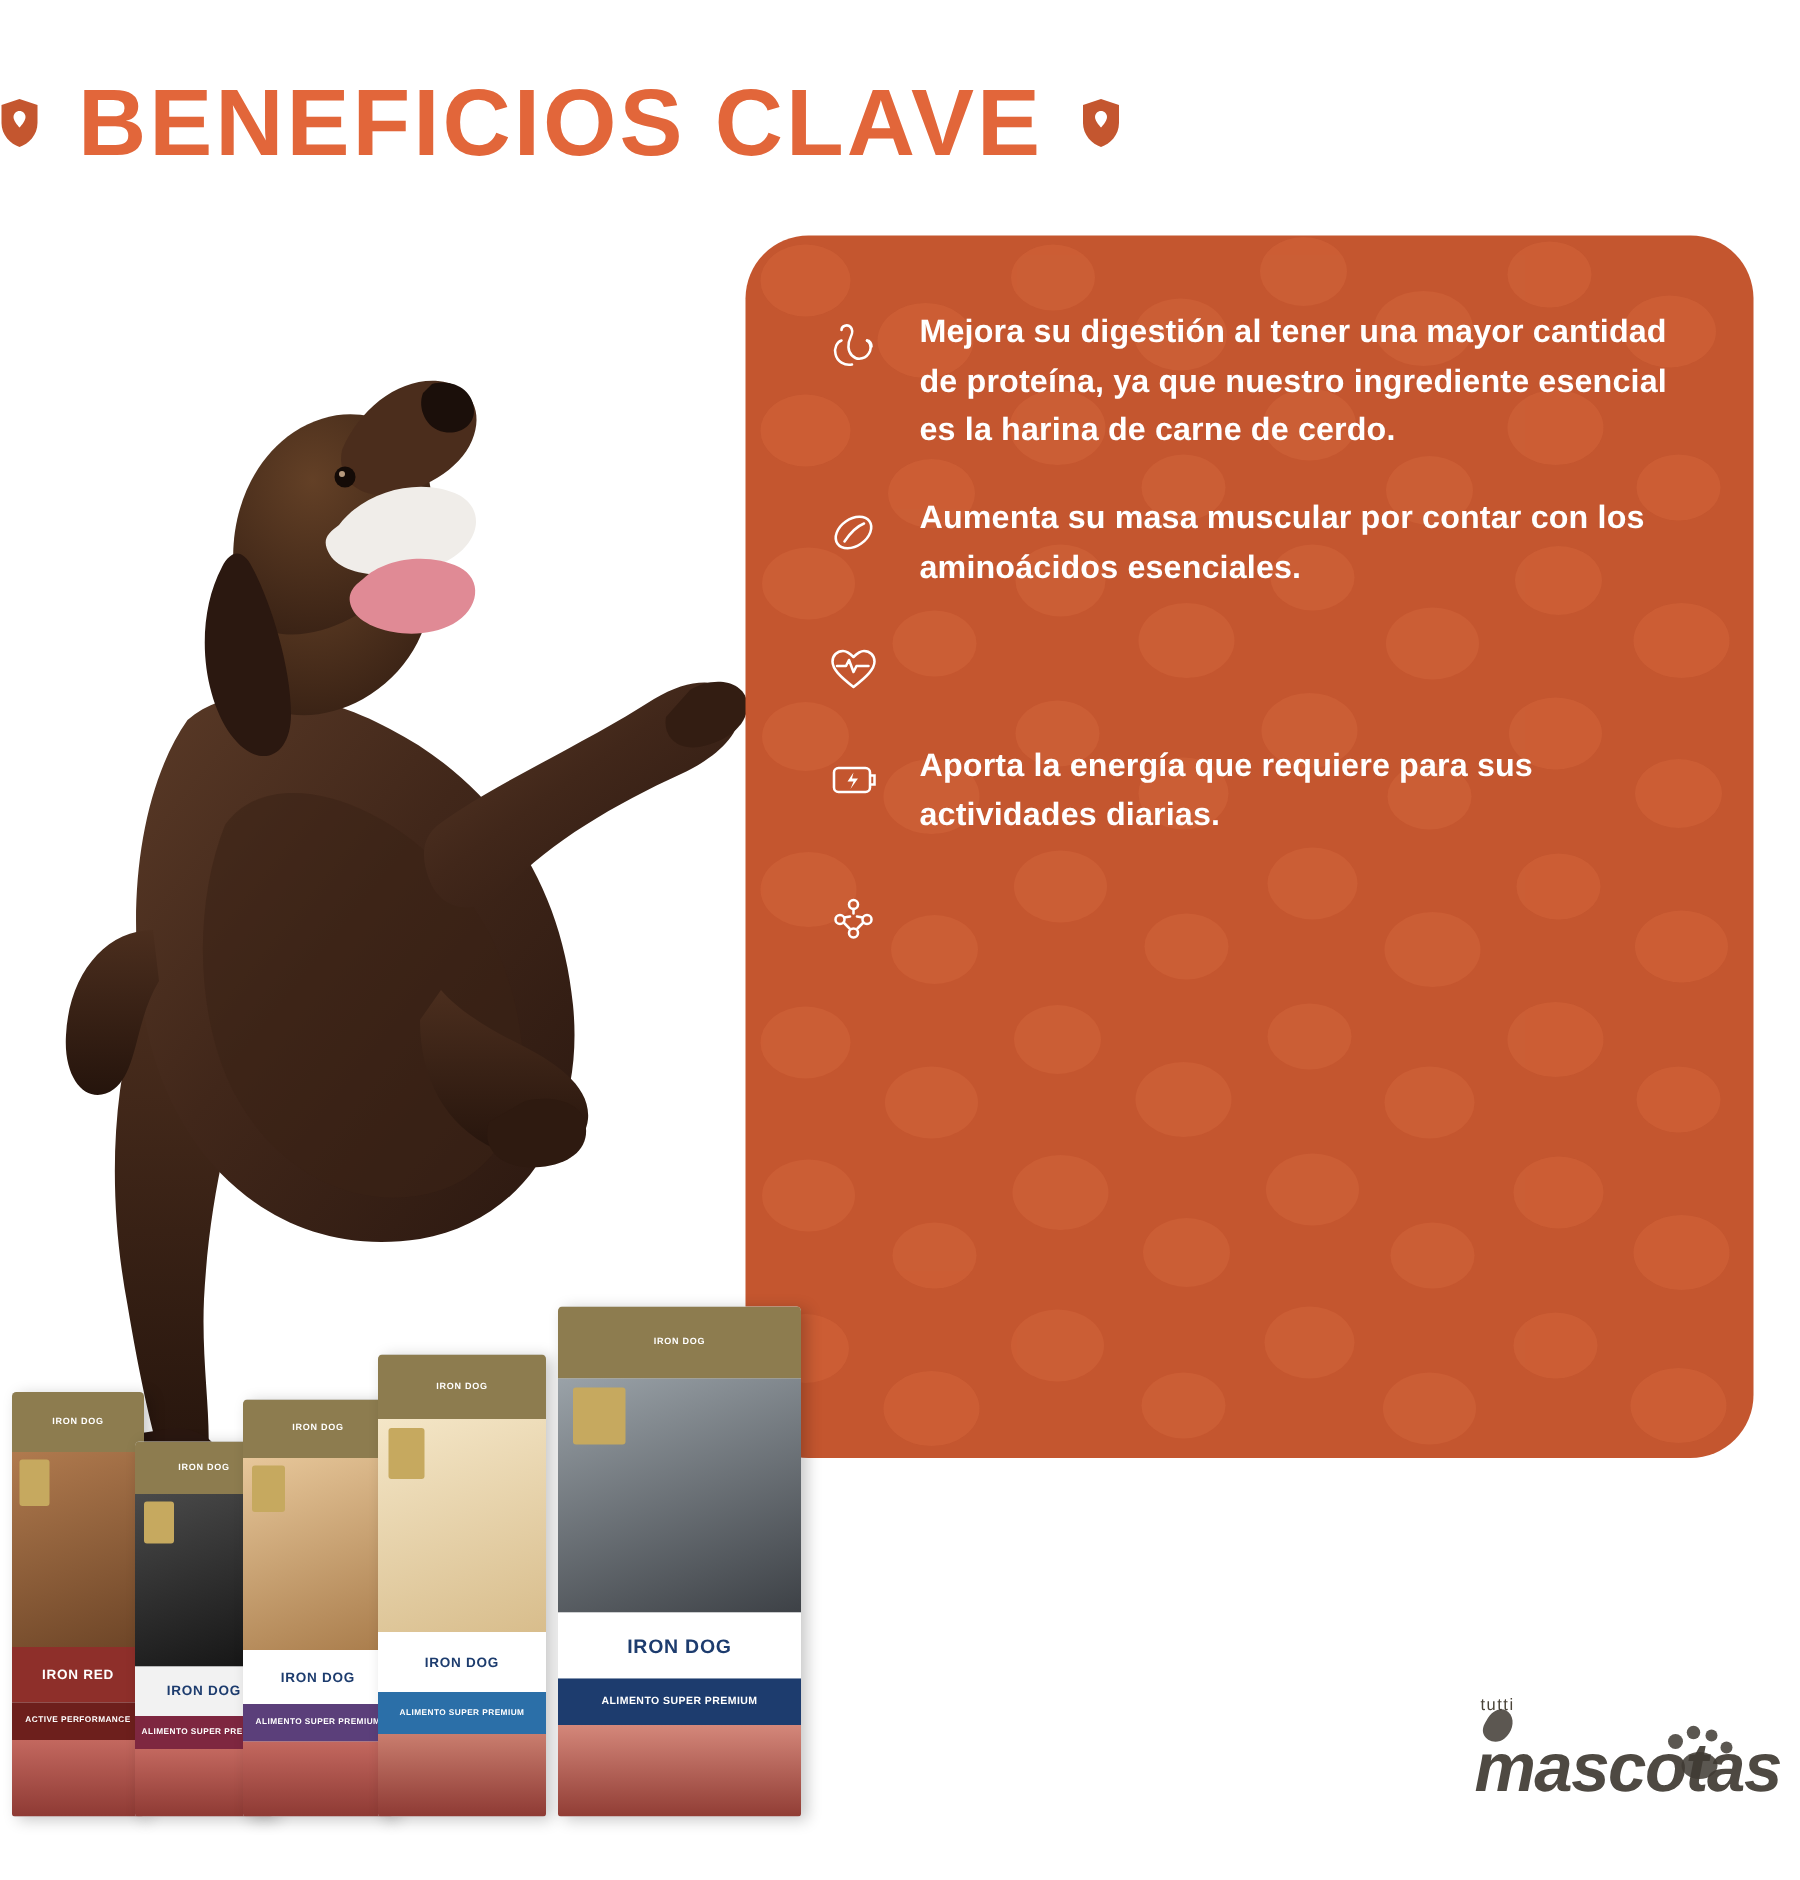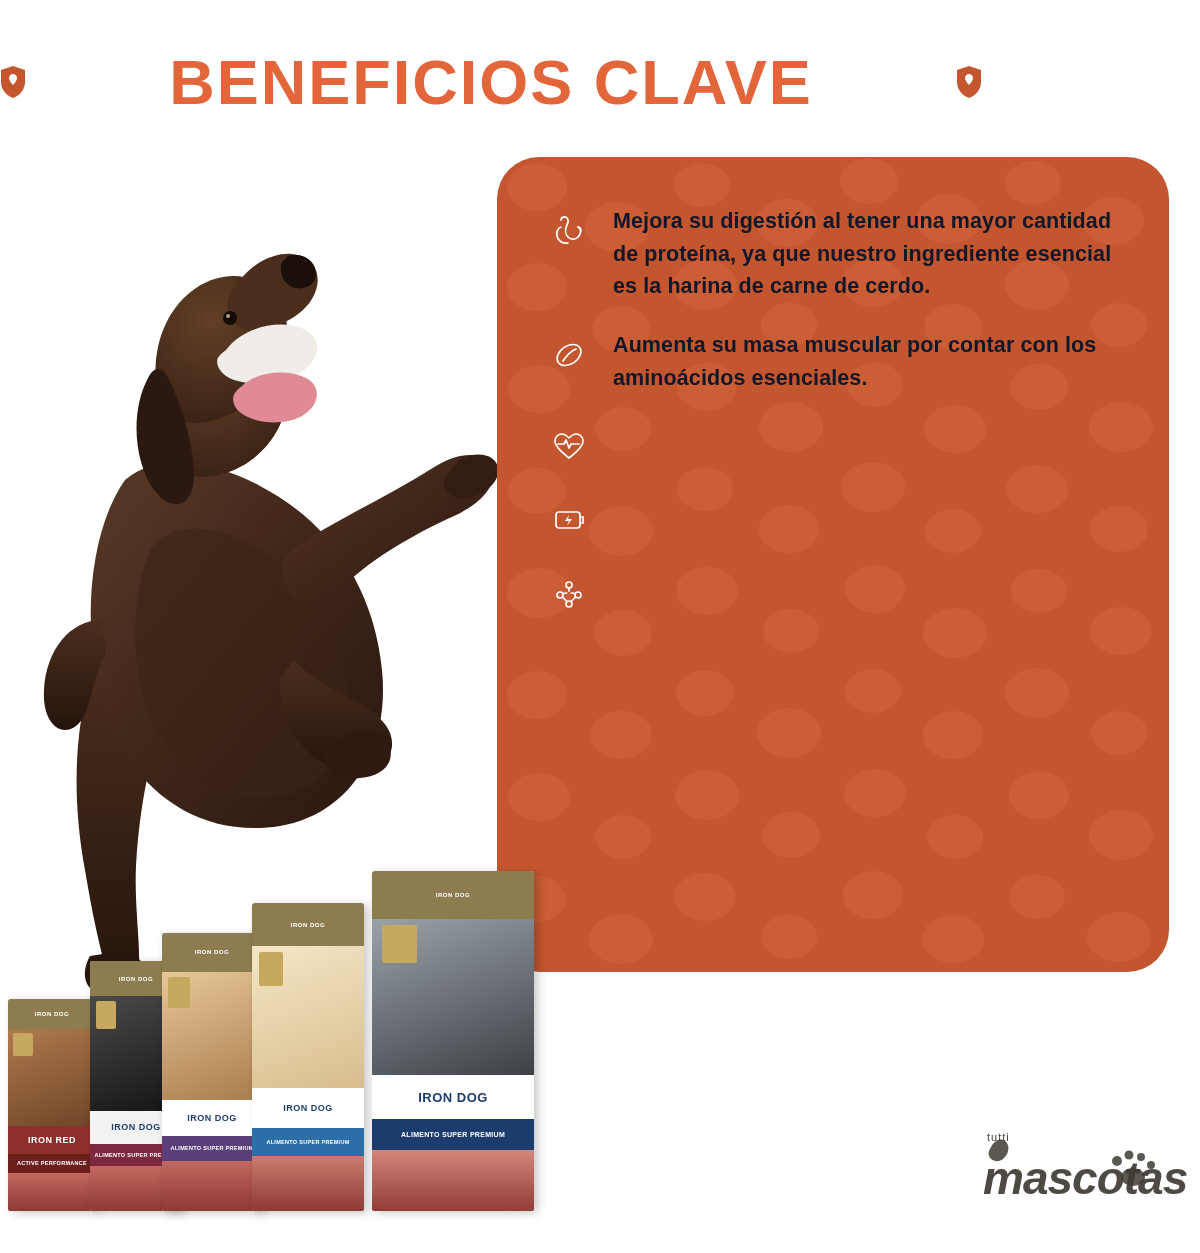--- a/index.html
+++ b/index.html
@@ -17,21 +17,22 @@
 
   
   .title-row {
     position: absolute;
     top: 42px;
     left: 0;
     width: 982px;
     height: 80px;
     display: flex;
     align-items: center;
-    justify-content: space-between;
+    justify-content: flex-start;
+    gap: 26px;
   }
   .title-text {
     font-family: "Liberation Sans", sans-serif;
     font-weight: bold;
     font-size: 63px;
     letter-spacing: 2px;
     color: #e2663a;
     white-space: nowrap;
   }
   .shield {
@@ -83,21 +84,21 @@
     flex: 0 0 auto;
     width: 44px;
     height: 44px;
     margin-top: 4px;
     display: flex;
     align-items: center;
     justify-content: center;
   }
   .benefit-icon svg { display: block; }
   .benefit-text {
-    color: #0f172a;
+    color: #ffffff;
     font-size: 21.5px;
     line-height: 1.52;
     font-weight: bold;
     letter-spacing: 0.1px;
     max-width: 540px;
   }
 
   
   .bags {
     position: absolute;
@@ -386,41 +387,42 @@
     </div>
 
     <div class="benefit">
       <span class="benefit-icon">
         <svg width="42" height="42" viewBox="0 0 42 42" fill="none" stroke="#ffffff" stroke-width="1.7">
           <rect x="8" y="13" width="24" height="16" rx="3"></rect>
           <path d="M32 18 h3 v6 h-3"></path>
           <path d="M21 16 l-4 6 h4 l-2 5 l5 -7 h-4 z" fill="#ffffff" stroke="none"></path>
         </svg>
       </span>
+      <span class="benefit-text">Aporta la energía que requiere para sus actividades diarias.</span>
     </div>
 
 
     <div class="benefit">
       <span class="benefit-icon">
         <svg width="42" height="42" viewBox="0 0 42 42" fill="none" stroke="#ffffff" stroke-width="1.7">
           <circle cx="21" cy="12" r="3"></circle>
           <circle cx="12" cy="22" r="3"></circle>
           <circle cx="30" cy="22" r="3"></circle>
           <circle cx="21" cy="31" r="3"></circle>
           <path d="M21 15 v3 M18.7 20 l-4 0.6 M23.3 20 l4 0.6 M14.4 24 l4 4 M27.6 24 l-4 4" stroke-linecap="round"></path>
         </svg>
       </span>
     </div>
 
   </div>
 </div>
 
 <div class="bags">
 
-  <div class="bag" style="left:8px; width:88px; height:212px; background:#d9dadd;">
+  <div class="bag" style="left:8px; width:88px; height:283px; background:#d9dadd;">
     <div class="bag-top">
       <span class="bag-top-label">IRON DOG</span>
     </div>
     <div class="bag-photo" style="background:linear-gradient(160deg,#b07a4e,#6d4527);"></div>
     <div class="bag-badge"></div>
     <div class="bag-brandband" style="background:#8e2f2a;">
       <span class="bag-brand" style="color:#fff;">IRON RED</span>
     </div>
     <div class="bag-sub" style="background:#6d1f1c;">
       <span class="bag-sub-label" style="color:#fff;">ACTIVE PERFORMANCE</span>

